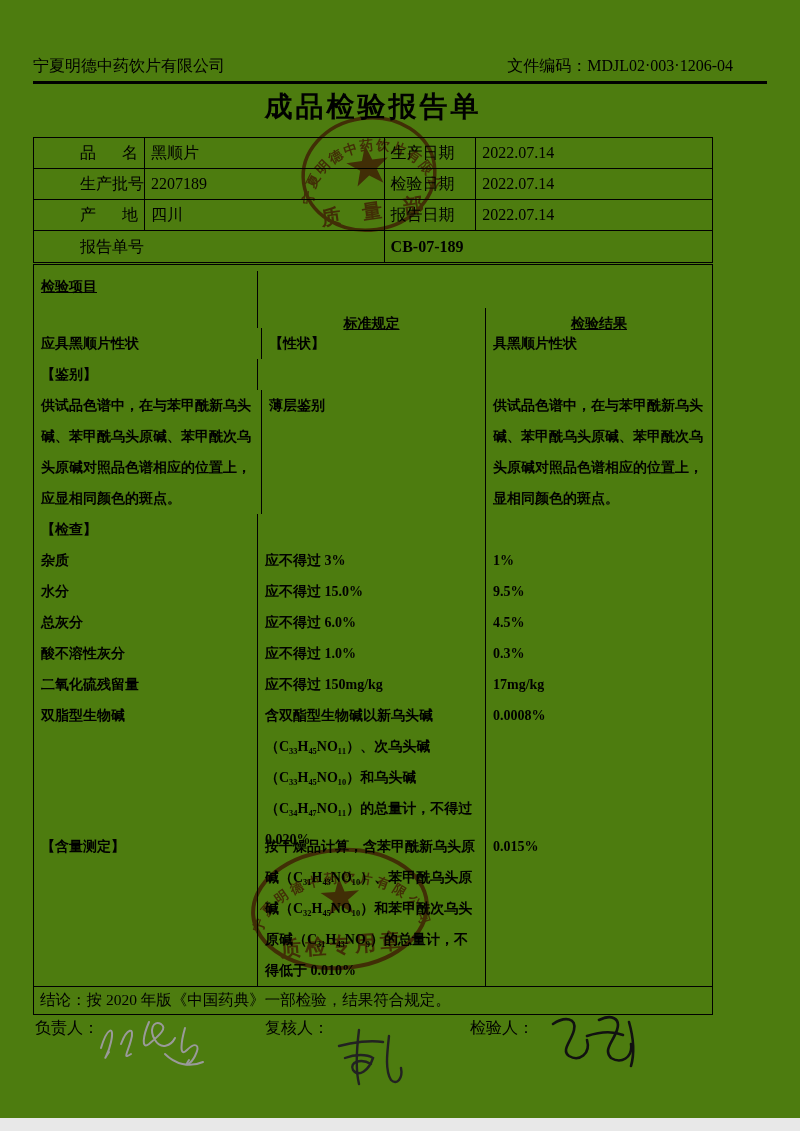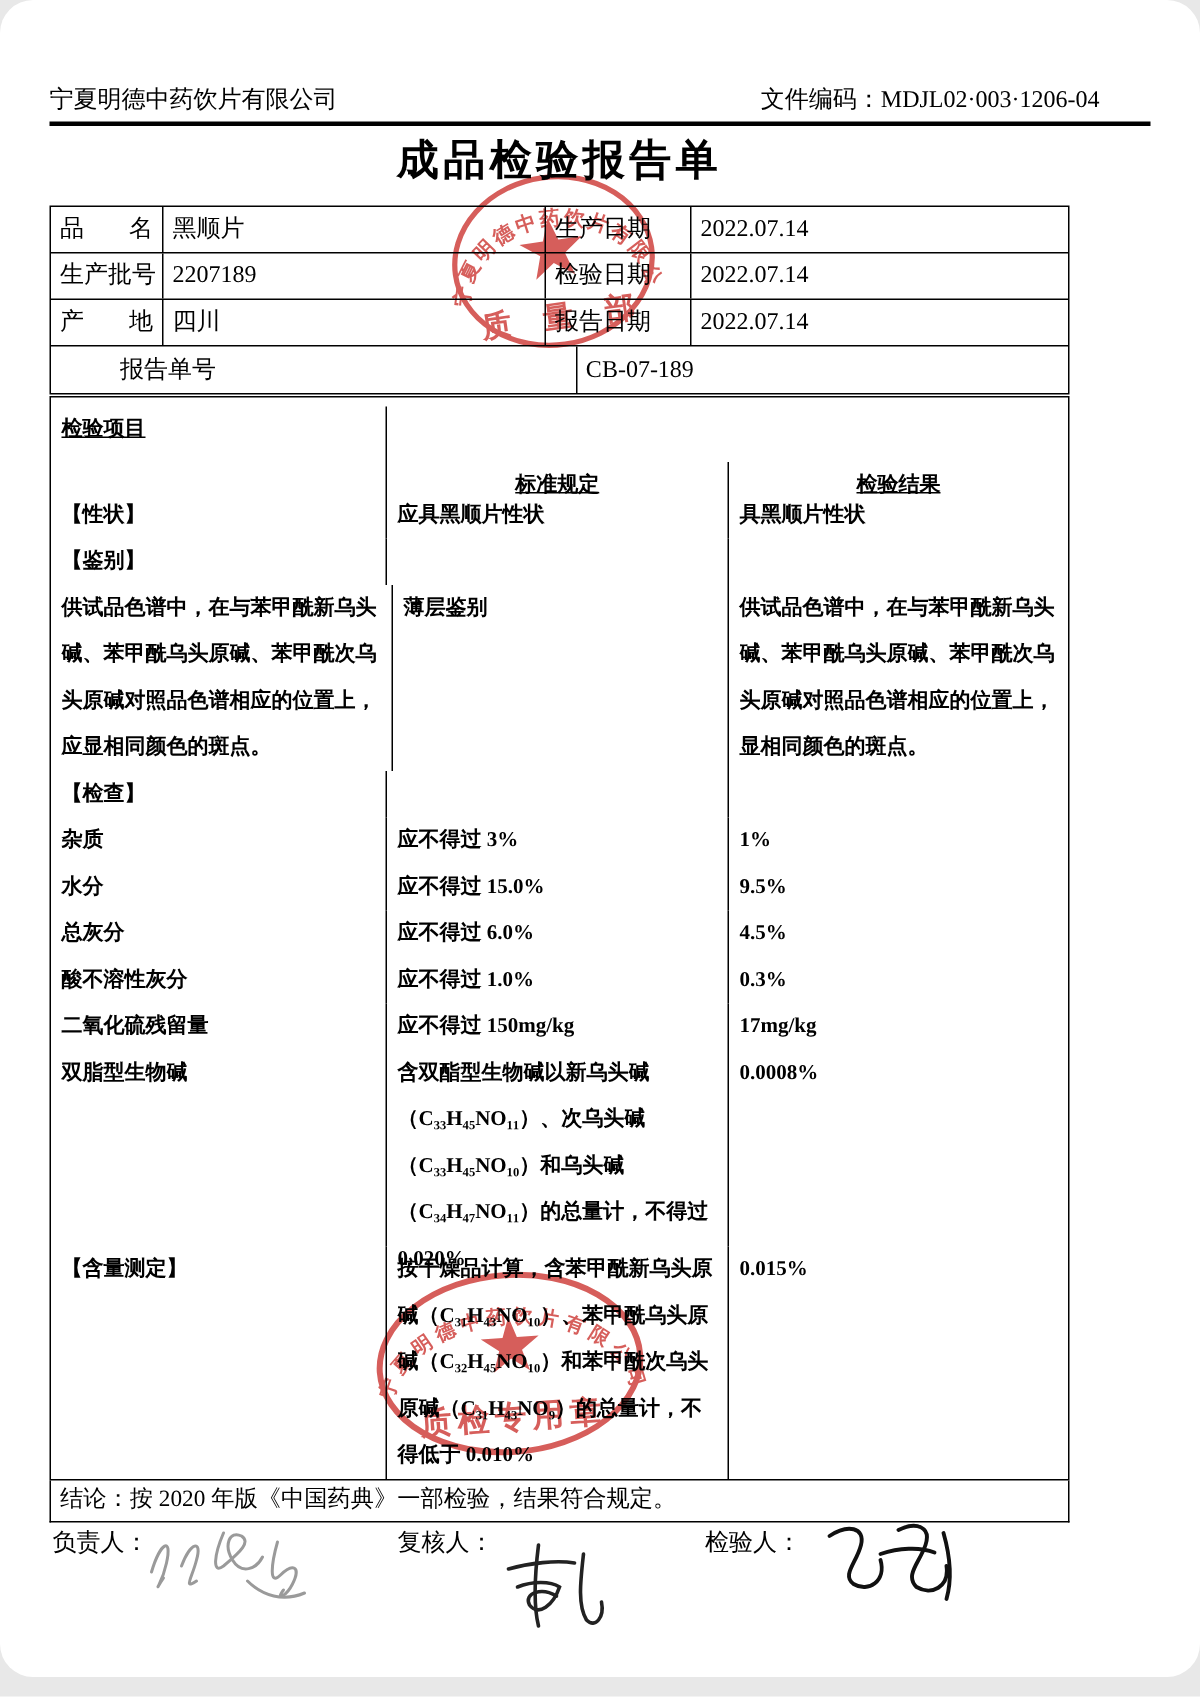--- a/index.html
+++ b/index.html
@@ -1,37 +1,37 @@
 <!DOCTYPE html>
 <html style="--stamp-red: #cf423e;"><head>
 <meta charset="utf-8">
 <style>
   html,body{margin:0;padding:0;background:#e8e8e8;}
-  .page{position:relative;width:800px;height:1118px;background:#ffffff;margin:0 auto;
-        font-family:"Liberation Serif","DejaVu Serif",serif;color:#000;overflow:hidden;border-radius:22px;}
+  .page{position:relative;width:800px;height:1118px;background:#4d7c0f;margin:0 auto;
+        font-family:"Liberation Serif","DejaVu Serif",serif;color:#000;overflow:hidden;}
 
   
   .hdr{position:absolute;left:33px;top:56px;width:700px;display:flex;justify-content:space-between;font-size:16px;}
   .rule{position:absolute;left:33px;top:81px;width:734px;height:3px;background:#000;}
   .title{position:absolute;left:33px;top:88px;width:680px;margin:0;text-align:center;
          font-size:28px;font-weight:bold;letter-spacing:3px;
          font-family:"Liberation Sans","DejaVu Sans",sans-serif;}
 
   
   .info{position:absolute;left:33px;top:137px;width:680px;box-sizing:border-box;
         border:1px solid #000;font-size:16px;}
   .irow{display:flex;height:30px;line-height:30px;border-bottom:1px solid #000;}
   .irow.last{border-bottom:none;height:31px;line-height:31px;}
   .ic{box-sizing:border-box;padding:0 6px;border-right:1px solid #000;overflow:hidden;white-space:nowrap;}
-  .ilabel{width:75px;text-align:justify;text-align-last:justify;}
+  .ilabel{width:75px;text-align:justify;text-align-last:justify;margin-left:40px;}
   .ivalue{width:255px;}
   .ilabel2{width:97px;}
   .ivalue2{width:251px;border-right:none;}
   .ilabelw{width:330px;margin-left:40px;}
-  .ivaluew{width:348px;border-right:none;}
+  .ivaluew{width:348px;border-right:none;font-weight:bold;}
 
   
   .main{position:absolute;left:33px;top:264px;width:680px;height:723px;box-sizing:border-box;
         border:1px solid #000;font-size:14px;display:flex;flex-direction:column;padding-top:6px;}
   .mrow{display:flex;font-weight:bold;}
   .mrow.fill{flex:1;}
   .mc{box-sizing:border-box;padding:0 7px;line-height:31px;}
   .mc1{width:224px;border-right:1px solid #000;}
   .mc2{width:228px;border-right:1px solid #000;}
   .mc3{width:226px;}
@@ -97,22 +97,22 @@
   </div>
 
   <div class="main">
     <div class="mrow h1">
       <div class="mc mc1"><span class="u">检验项目</span></div>
       <div class="mc mc2 center"><span class="u">标准规定</span></div>
       <div class="mc mc3 center"><span class="u">检验结果</span></div>
     </div>
 
     <div class="mrow h1">
+      <div class="mc mc2">应具黑顺片性状</div>
       <div class="mc mc1">【性状】</div>
-      <div class="mc mc2">应具黑顺片性状</div>
       <div class="mc mc3">具黑顺片性状</div>
     </div>
     <div class="mrow h1">
       <div class="mc mc1">【鉴别】</div>
       <div class="mc mc2"></div>
       <div class="mc mc3"></div>
     </div>
     <div class="mrow h4">
       <div class="mc mc2">供试品色谱中，在与苯甲酰新乌头碱、苯甲酰乌头原碱、苯甲酰次乌头原碱对照品色谱相应的位置上，应显相同颜色的斑点。</div>
       <div class="mc mc1">薄层鉴别</div>

